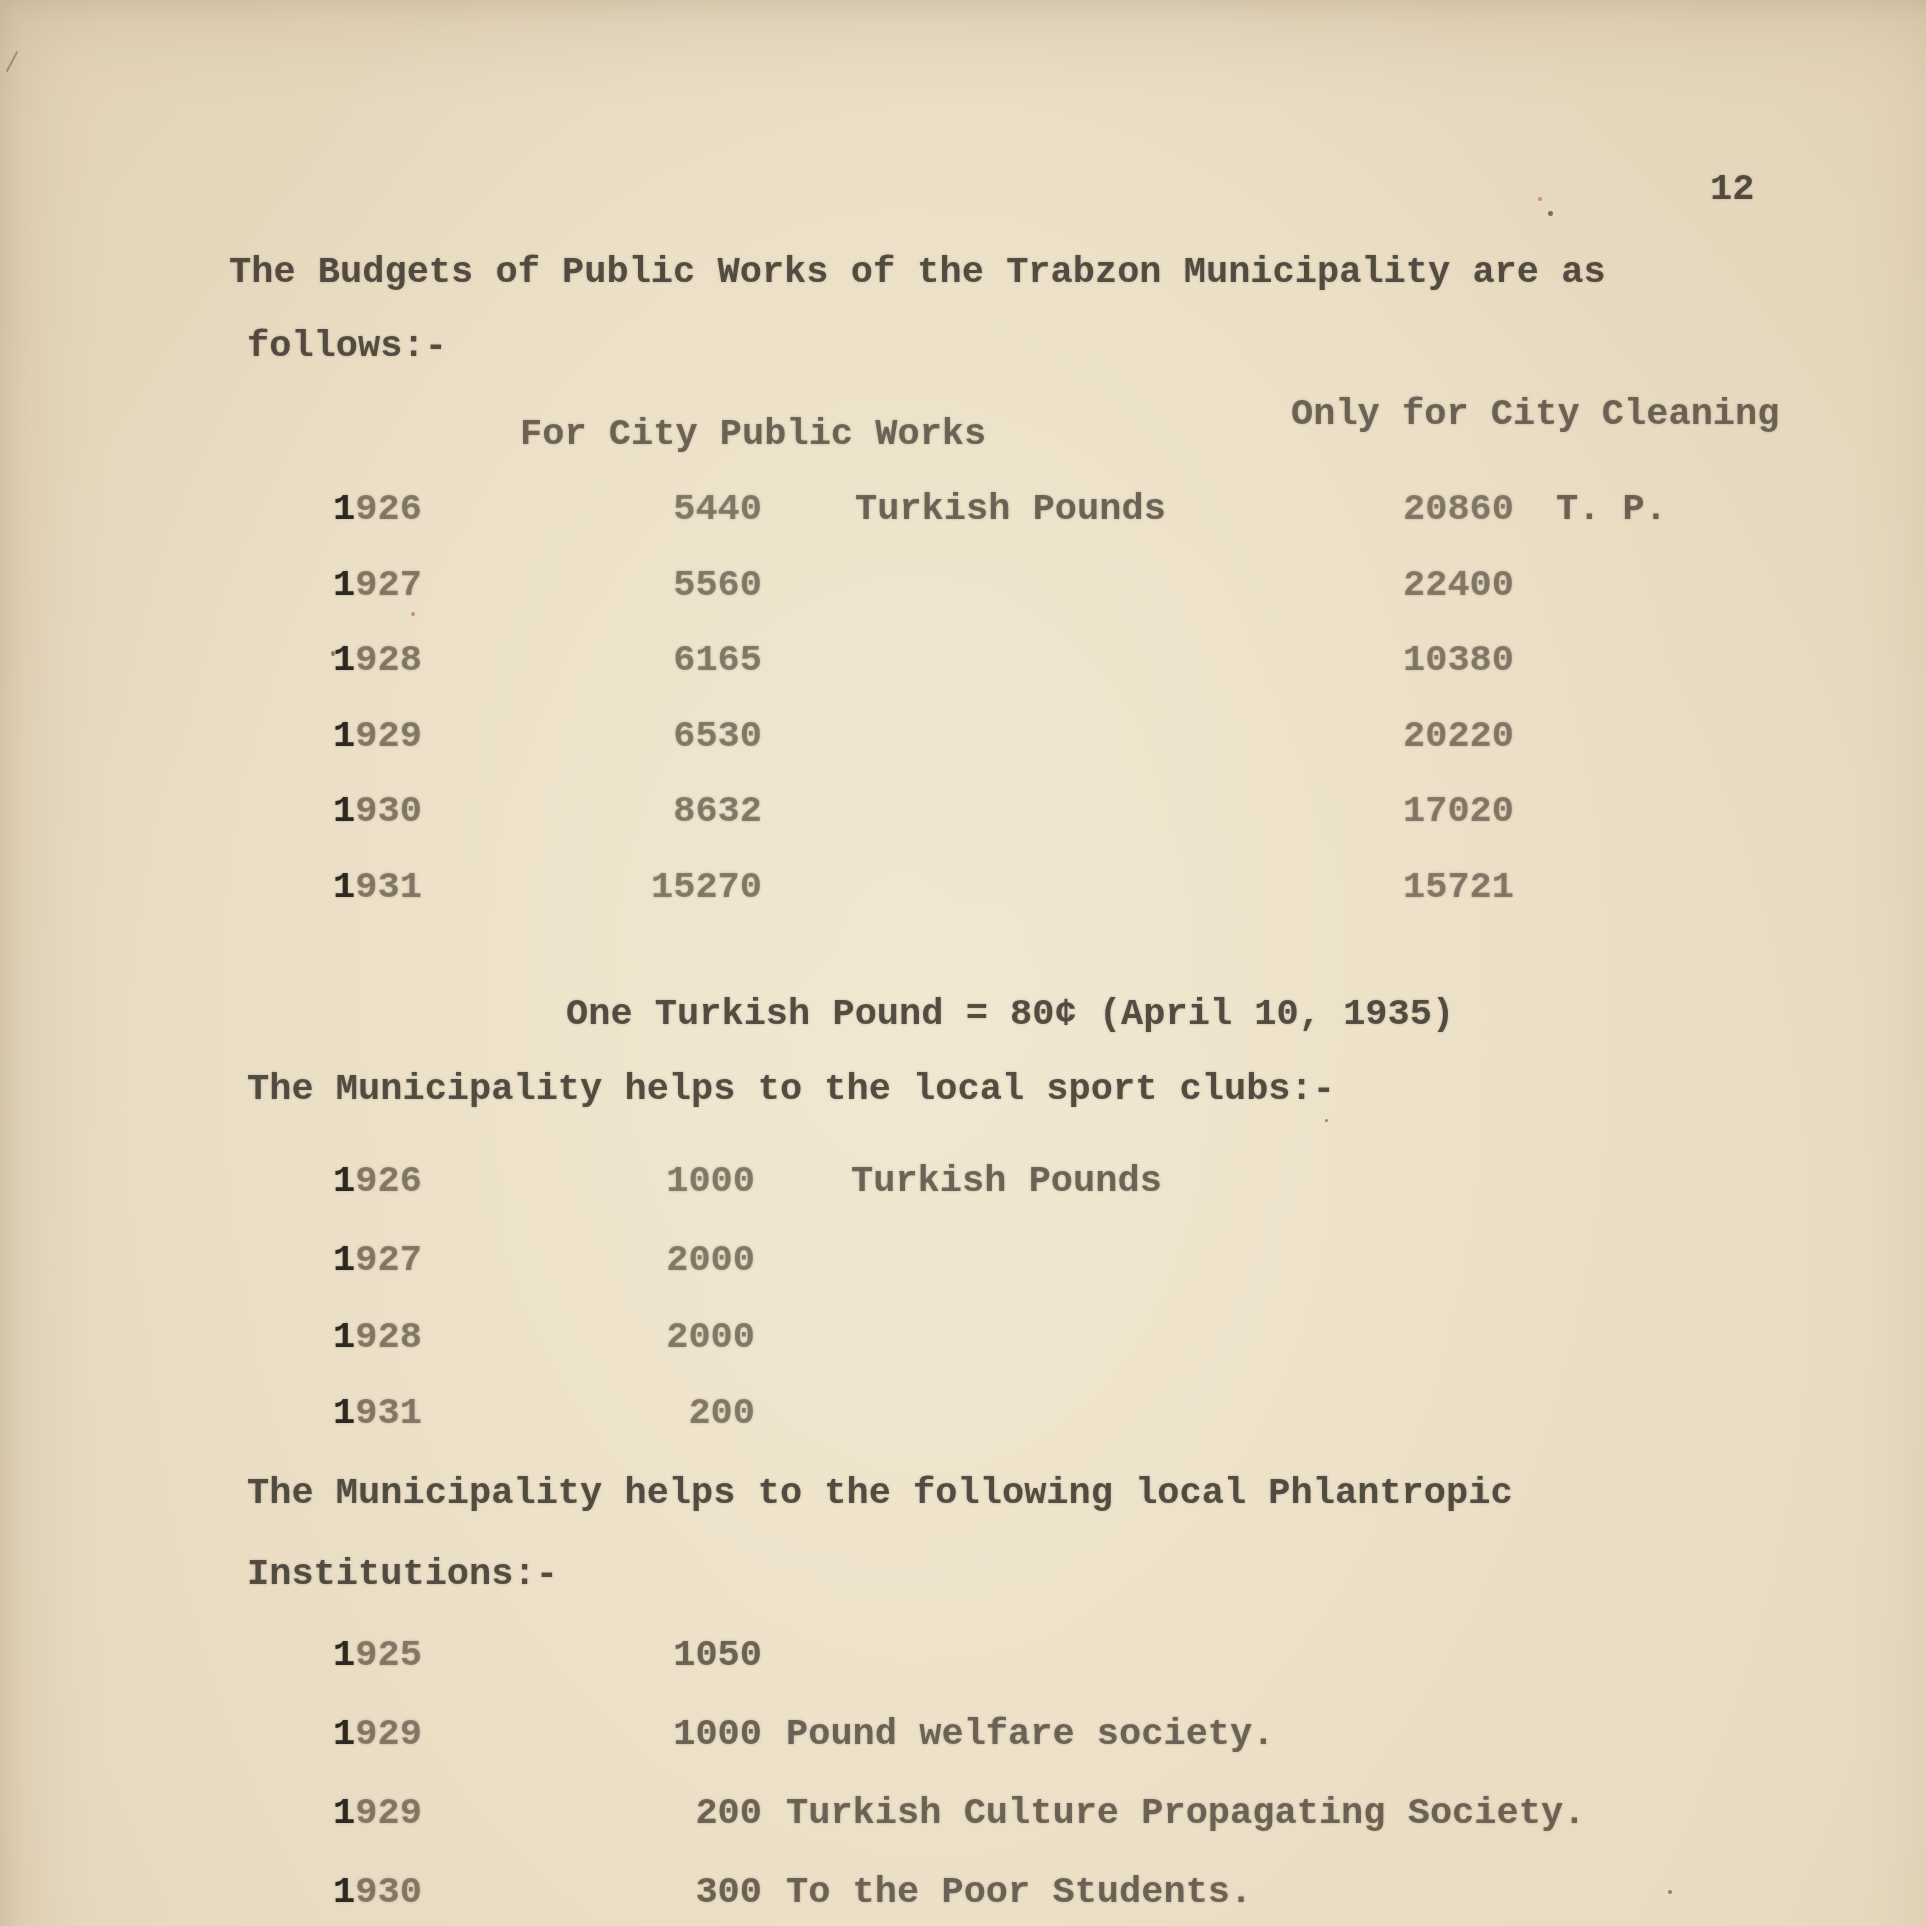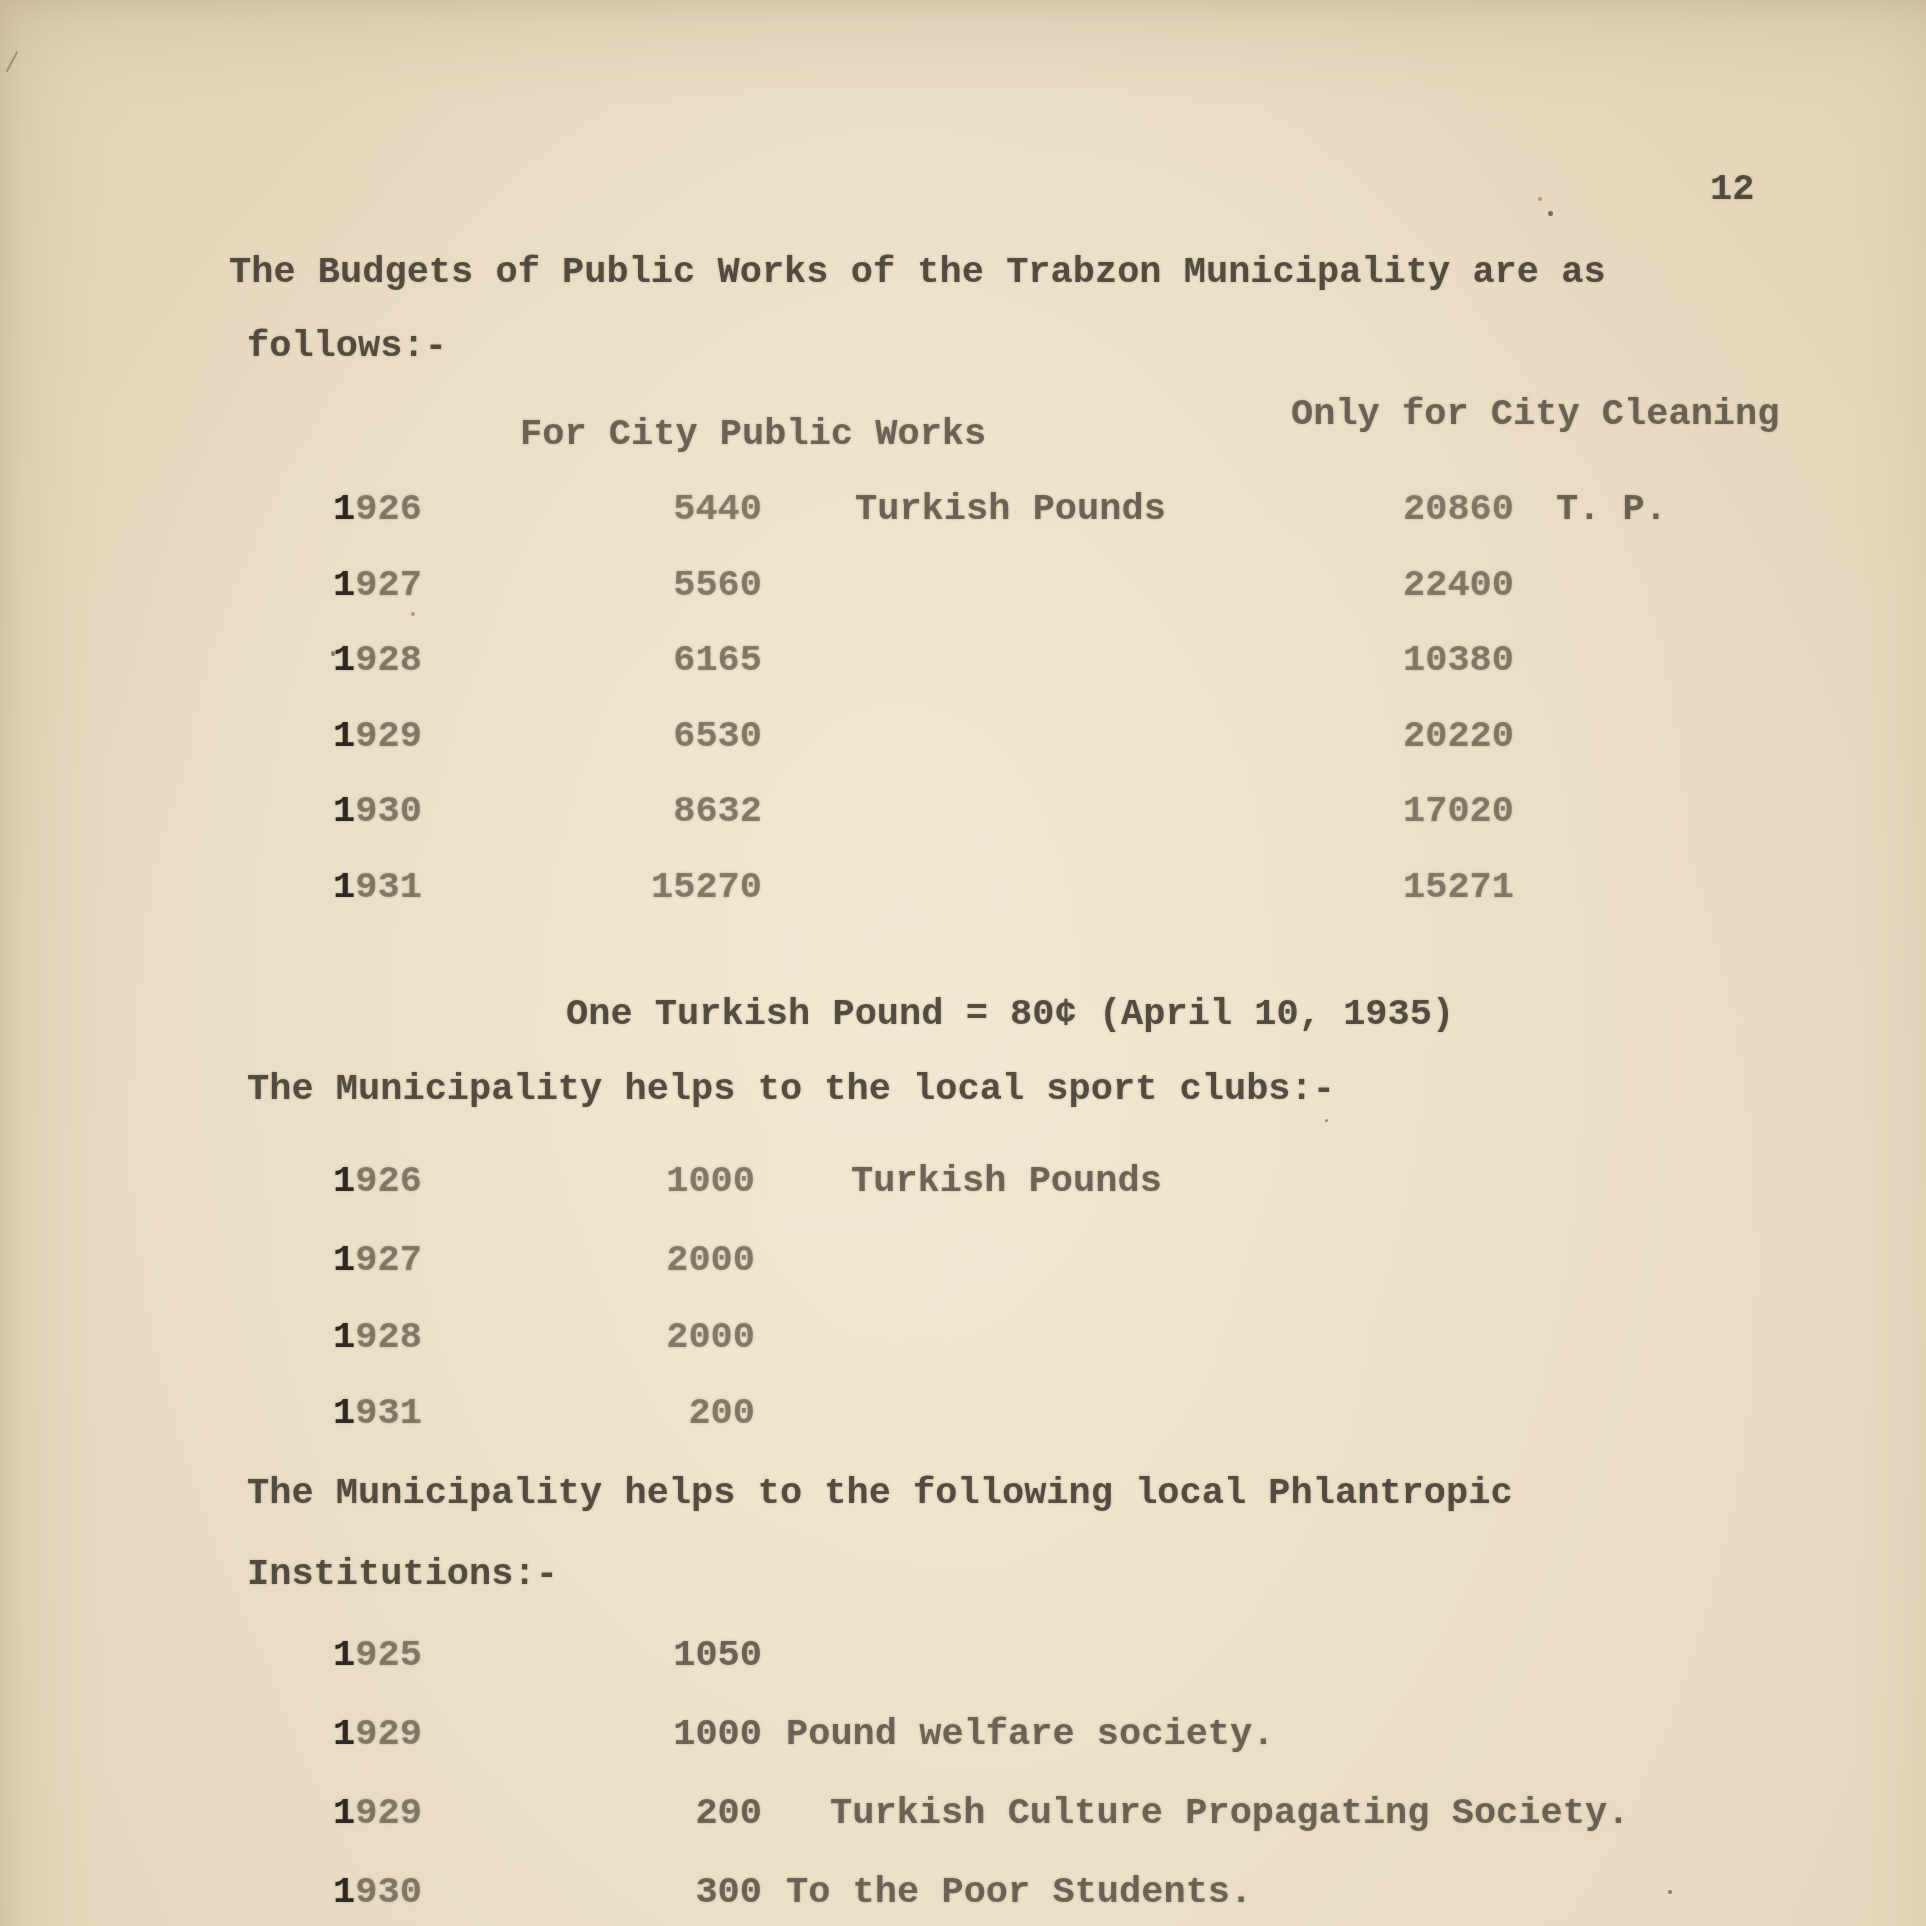--- a/index.html
+++ b/index.html
@@ -77,21 +77,21 @@
       <div class="t ink-faint cell num-right" style="left:1291px;width:223px;">20220</div>
     </div>
     <div class="row" style="top:791px;">
       <div class="t ink-faint year cell" style="left:333px;">1930</div>
       <div class="t ink-faint cell num-right" style="left:539px;width:223px;">8632</div>
       <div class="t ink-faint cell num-right" style="left:1291px;width:223px;">17020</div>
     </div>
     <div class="row" style="top:867px;">
       <div class="t ink-faint year cell" style="left:333px;">1931</div>
       <div class="t ink-faint cell num-right" style="left:539px;width:223px;">15270</div>
-      <div class="t ink-faint cell num-right" style="left:1291px;width:223px;">15271</div>
+      <div class="t ink-faint cell num-right" style="left:1291px;width:223px;">15721</div>
     </div>
   </div>
 
   <div class="t ink-med" style="left:566px;top:994px;">One Turkish Pound = 80¢ (April 10, 1935)</div>
 
   <div>
     <div class="t ink-med" style="left:247px;top:1069px;">The Municipality helps to the local sport clubs:-</div>
 
     <div class="row" style="top:1161px;">
       <div class="t ink-faint year cell" style="left:333px;">1926</div>
@@ -121,21 +121,21 @@
       <div class="t ink-soft cell num-right" style="left:539px;width:223px;">1050</div>
     </div>
     <div class="row" style="top:1714px;">
       <div class="t ink-faint year cell" style="left:333px;">1929</div>
       <div class="t ink-soft cell num-right" style="left:539px;width:223px;">1000</div>
       <div class="t ink-soft cell" style="left:786px;">Pound welfare society.</div>
     </div>
     <div class="row" style="top:1793px;">
       <div class="t ink-faint year cell" style="left:333px;">1929</div>
       <div class="t ink-soft cell num-right" style="left:539px;width:223px;">200</div>
-      <div class="t ink-soft cell" style="left:830px;text-align:center;">Turkish Culture Propagating Society.</div>
+      <div class="t ink-soft cell" style="left:786px;text-align:center;">Turkish Culture Propagating Society.</div>
     </div>
     <div class="row" style="top:1872px;">
       <div class="t ink-faint year cell" style="left:333px;">1930</div>
       <div class="t ink-soft cell num-right" style="left:539px;width:223px;">300</div>
       <div class="t ink-soft cell" style="left:786px;">To the Poor Students.</div>
     </div>
 
   </div>
 
   <div class="speck" style="left:1548px;top:211px;width:4.6px;height:4.6px;background:rgba(45,38,28,.6);"></div>

